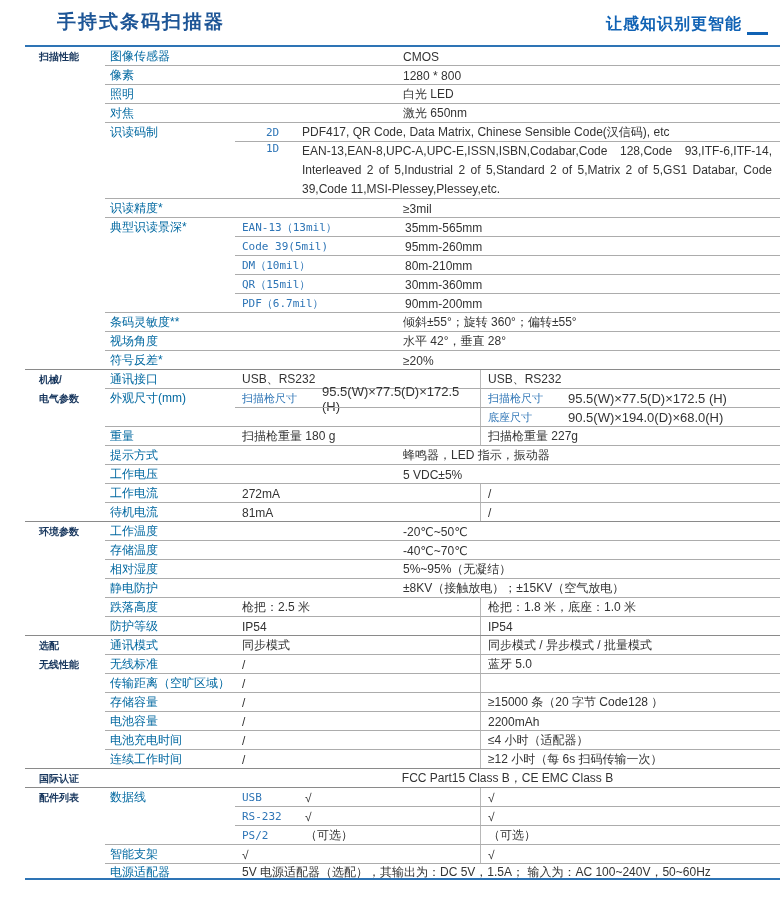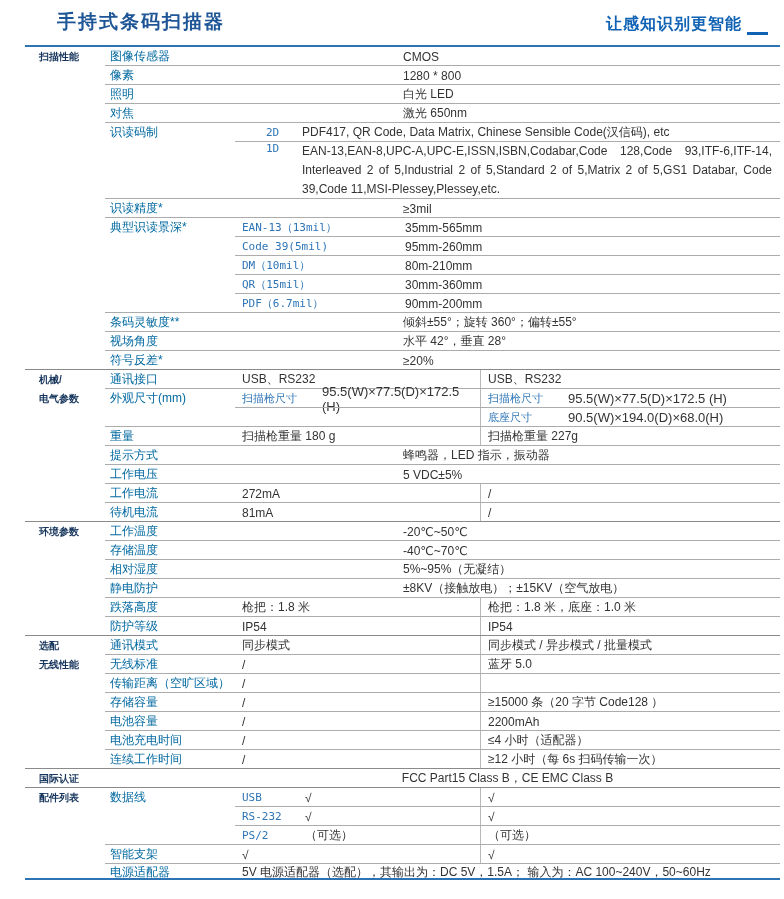--- a/index.html
+++ b/index.html
@@ -217,21 +217,21 @@
           <div class="valspan">5%~95%（无凝结）</div>
         </div>
         <div class="row b-attr">
           <div class="cat"></div>
           <div class="attr">静电防护</div>
           <div class="valspan">±8KV（接触放电）；±15KV（空气放电）</div>
         </div>
         <div class="row b-attr dv">
           <div class="cat"></div>
           <div class="attr">跌落高度</div>
-          <div class="w">枪把：1.8 米</div>
+          <div class="w">枪把：2.5 米</div>
           <div class="wl">枪把：1.8 米，底座：1.0 米</div>
         </div>
         <div class="row b-sec dv">
           <div class="cat"></div>
           <div class="attr">防护等级</div>
           <div class="w">IP54</div>
           <div class="wl">IP54</div>
         </div>
         <div class="row b-attr dv">
           <div class="cat">选配</div>

